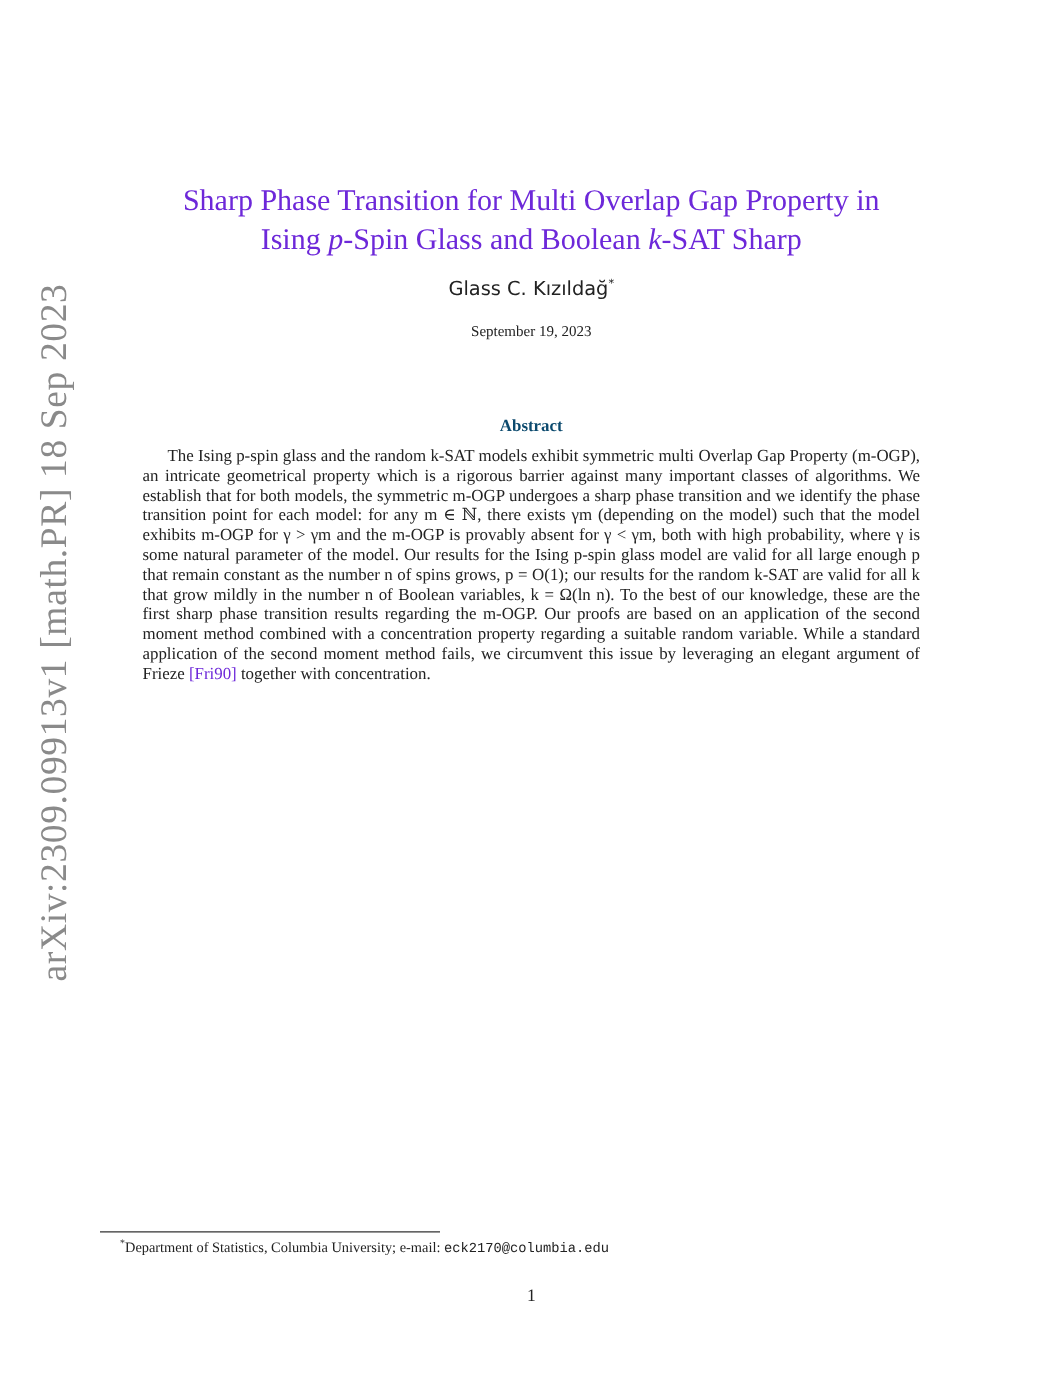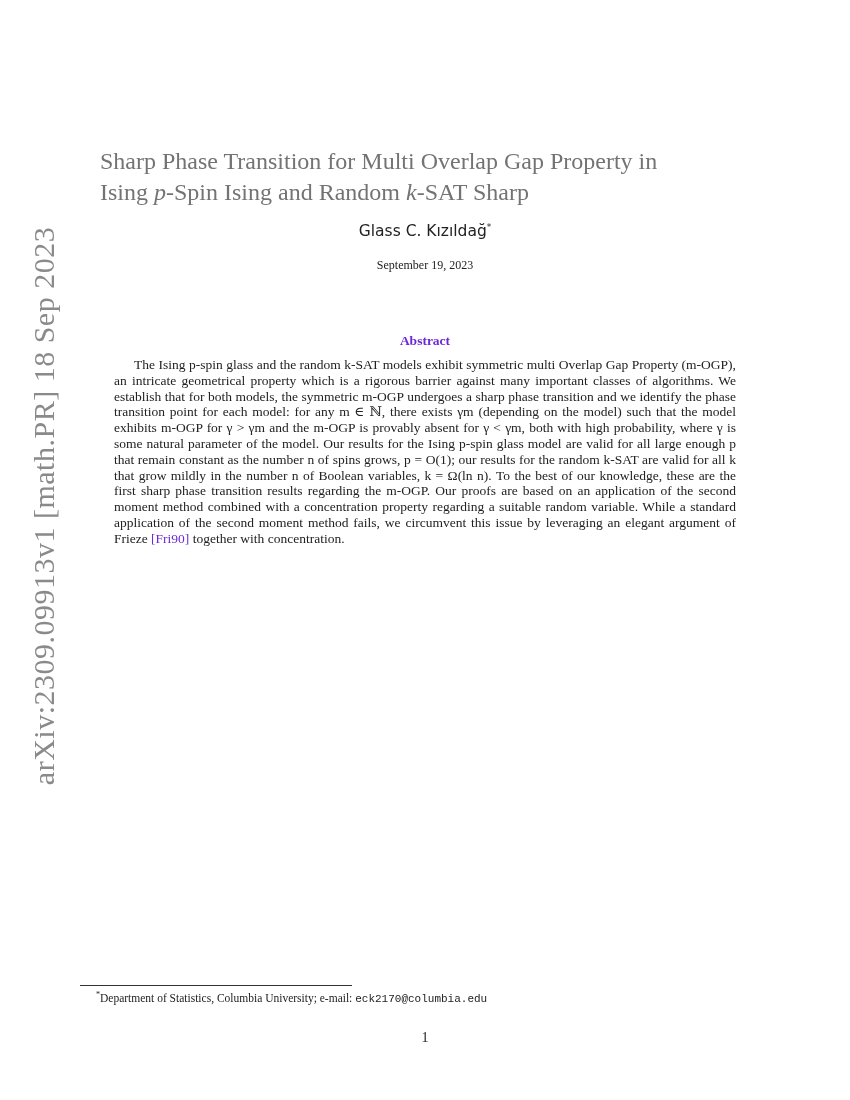--- a/index.html
+++ b/index.html
@@ -11,33 +11,33 @@
     position: absolute; left: 22px; top: 248px; width: 44px; height: 516px;
     display: flex; align-items: center; justify-content: center;
   }
   .sidebar-stamp span {
     display: block; transform: rotate(-90deg); white-space: nowrap;
     font-size: 30px; color: #8a8a8a; letter-spacing: 0.5px;
     font-family: "Liberation Serif", serif;
   }
   .title {
     position: absolute; left: 100px; width: 650px; top: 146px;
-    font-size: 24px; line-height: 31px; color: #737373;
+    text-align: center; font-size: 24px; line-height: 31px; color: #6d28d9;
   }
   .author {
     position: absolute; left: 100px; width: 650px; top: 222px;
     text-align: center; font-size: 15.5px; font-family: "DejaVu Sans", sans-serif; color: #222;
   }
   .date {
     position: absolute; left: 100px; width: 650px; top: 258px;
     text-align: center; font-size: 12px; color: #222;
   }
   .abstract-heading {
     position: absolute; left: 100px; width: 650px; top: 333px;
-    text-align: center; font-size: 13.5px; font-weight: bold; color: #6d28d9;
+    text-align: center; font-size: 13.5px; font-weight: bold; color: #0c4a6e;
   }
   .abstract-body {
     position: absolute; left: 114px; width: 622px; top: 357px;
     font-size: 13.5px; line-height: 15.8px; text-align: justify; color: #222;
     text-indent: 20px; hyphens: auto;
   }
   .cite { color: #6d28d9; font-family: Liberation Serif, serif; }
   .footnote-rule {
     position: absolute; left: 80px; top: 985px; width: 272px; height: 0;
     border-top: 1px solid #333;
@@ -54,21 +54,21 @@
 </style>
 </head>
 <body>
 
 <div class="sidebar-stamp">
   <span>arXiv:2309.09913v1  [math.PR]  18 Sep 2023</span>
 </div>
 
 <div class="title">
   <div>Sharp Phase Transition for Multi Overlap Gap Property in</div>
-  <div><span>Ising </span><i>p</i><span>-Spin Ising and Random </span><i>k</i><span>-SAT Sharp</span></div>
+  <div><span>Ising </span><i>p</i><span>-Spin Glass and Boolean </span><i>k</i><span>-SAT Sharp</span></div>
 </div>
 
 <div class="author">
   <span>Glass C. Kızıldağ</span><sup style="font-size:9px;">*</sup>
 </div>
 
 <div class="date">September 19, 2023</div>
 
 <div class="abstract-heading">Abstract</div>
 

